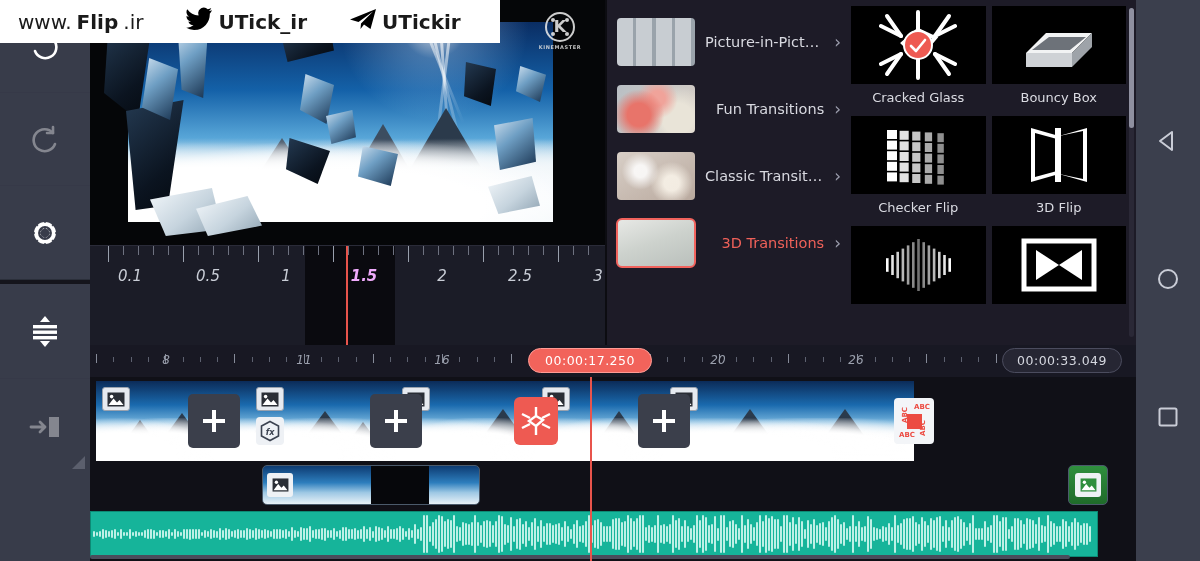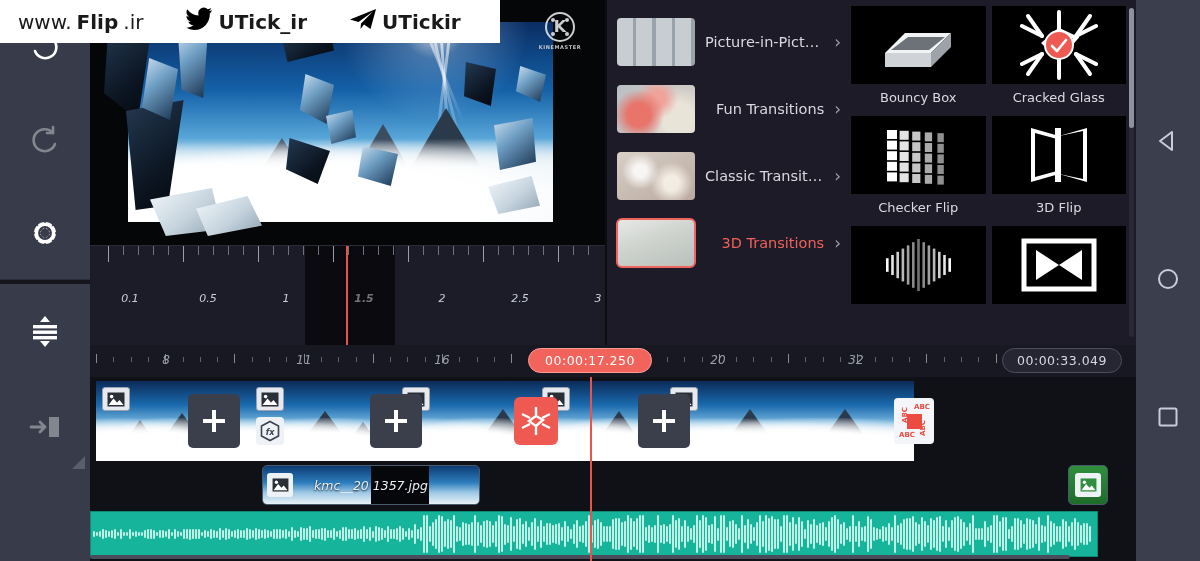--- a/index.html
+++ b/index.html
@@ -89,24 +89,24 @@
   
   .ruler-wrap { width: 515px; flex: 0 0 515px; height: 100px; background: #191a24; position: relative; }
   .ruler {
     position: absolute; inset: 0; background: #1b1c27;
     border-top: 1px solid #2a2b38; border-bottom: 1px solid #0e0f16;
   }
   .ruler-hl { position: absolute; top: 0; bottom: 0; background: #0a0a0f; }
   .tick { position: absolute; width: 1px; background: #6e7280; }
   .tick.major { background: #99a0ad; }
   .rlabel {
-    position: absolute; top: 46px; transform: translateX(-50%);
-    color: #c9cdd6; font-size: 11px; font-style: italic; font-family: "DejaVu Sans", sans-serif;
-  }
-  .rlabel.on { color: #737373; font-weight: bold; }
+    position: absolute; top: 21px; transform: translateX(-50%);
+    color: #c9cdd6; font-size: 15px; font-style: italic; font-family: "DejaVu Sans", sans-serif;
+  }
+  .rlabel.on { color: #f0abfc; font-weight: bold; }
   .ruler-playhead { position: absolute; top: 0; bottom: 6px; width: 2px; background: #e8544c; }
 
   
   .panel {
     flex: 1; background: #1d1b27; display: flex; flex-direction: column;
     border-left: 2px solid #0c0c11; min-width: 0;
   }
   .panel-head {
     height: 72px; flex: 0 0 72px; background: #2b2a3a;
     display: flex; align-items: center; padding: 0 22px; gap: 16px;
@@ -496,46 +496,46 @@
                 <div class="cat-thumb t-3d"></div>
                 <div class="cat-label">3D Transitions</div>
                 <div class="cat-arrow">›</div>
               </div>
             </div>
 
           <div class="grid-wrap">
             <div class="grid" id="effect-grid">
                 <div class="cell">
                   <div class="cell-art">
-                    <svg width="86" height="52" viewBox="0 0 86 52">
-                      <path d="M10 34 L30 14 L76 14 L56 34 Z" fill="#f2f3f4"></path>
-                      <path d="M10 34 L56 34 L56 48 L10 48 Z" fill="#cfd2d6"></path>
-                      <path d="M56 34 L76 14 L76 28 L56 48 Z" fill="#9ea3a9"></path>
-                      <path d="M16 31 L33 18 L70 18 L54 31 Z" fill="#6d7279"></path>
-                    </svg>
-                  </div>
-                  <div class="cell-name">Bouncy Box</div>
-                </div>
-                <div class="cell">
-                  <div class="cell-art">
                     <svg width="78" height="70" viewBox="0 0 78 70">
                       <g stroke="#fff" stroke-width="4" fill="none" stroke-linecap="round">
                         <path d="M39 2 L39 20 L24 33 L39 48 L39 68"></path>
                         <path d="M2 16 L22 26 M76 16 L56 26 M2 54 L22 44 M76 54 L56 44"></path>
                         <path d="M39 20 L56 28 L39 48"></path>
                         <path d="M8 6 L22 26 M70 6 L56 26 M8 64 L22 44 M70 64 L56 44"></path>
                       </g>
                     </svg>
                     <div class="check-badge">
                       <svg width="18" height="15" viewBox="0 0 18 15">
                         <path d="M2 8 L7 13 L16 2" stroke="#fff" stroke-width="2.6" fill="none" stroke-linecap="round" stroke-linejoin="round"></path>
                       </svg>
                     </div>
                   </div>
                   <div class="cell-name">Cracked Glass</div>
+                </div>
+                <div class="cell">
+                  <div class="cell-art">
+                    <svg width="86" height="52" viewBox="0 0 86 52">
+                      <path d="M10 34 L30 14 L76 14 L56 34 Z" fill="#f2f3f4"></path>
+                      <path d="M10 34 L56 34 L56 48 L10 48 Z" fill="#cfd2d6"></path>
+                      <path d="M56 34 L76 14 L76 28 L56 48 Z" fill="#9ea3a9"></path>
+                      <path d="M16 31 L33 18 L70 18 L54 31 Z" fill="#6d7279"></path>
+                    </svg>
+                  </div>
+                  <div class="cell-name">Bouncy Box</div>
                 </div>
                 <div class="cell">
                   <div class="cell-art">
                     <svg width="78" height="62" viewBox="0 0 78 62">
                       <rect x="8" y="6" width="10" height="9" fill="#fff" opacity="1"></rect>
                       <rect x="20.6" y="6.8" width="9.1" height="9" fill="#fff" opacity="0.89"></rect>
                       <rect x="33.2" y="7.6" width="8.2" height="9" fill="#fff" opacity="0.78"></rect>
                       <rect x="45.8" y="8.4" width="7.3" height="9" fill="#fff" opacity="0.6699999999999999"></rect>
                       <rect x="58.4" y="9.2" width="6.4" height="9" fill="#fff" opacity="0.56"></rect>
                       <rect x="8" y="16.6" width="10" height="9" fill="#fff" opacity="1"></rect>
@@ -671,21 +671,21 @@
             <div class="tl-tick" style="left: 957.5px;"></div>
             <div class="tl-tick big" style="left: 974.8px;"></div>
             <div class="tl-tick" style="left: 992.1px;"></div>
             <div class="tl-tick" style="left: 1009.4px;"></div>
           </div>
         <div id="tl-nums">
             <div class="tl-num" style="left: 76px;">8</div>
             <div class="tl-num" style="left: 214px;">11</div>
             <div class="tl-num" style="left: 352px;">16</div>
             <div class="tl-num" style="left: 628px;">20</div>
-            <div class="tl-num" style="left: 766px;">32</div>
+            <div class="tl-num" style="left: 766px;">26</div>
           </div>
         <div class="time-pill" style="left:500px;">00:00:17.250</div>
         <div class="dur-pill">00:00:33.049</div>
       </div>
 
       <div class="tracks">
 
         <div class="track-main">
           <div class="clip" style="width:118px;margin-left:6px;">
             <div class="clip-img peaks">
@@ -806,21 +806,20 @@
         <div class="track-overlay">
           <div class="ov-clip ov-a" style="left:172px;width:218px;">
             <div class="ov-dark" style="left:108px;width:58px;"></div>
             <div class="ov-badge">
               <svg width="17" height="14" viewBox="0 0 18 15">
                 <rect x="0.5" y="0.5" width="17" height="14" fill="#2a2e36"></rect>
                 <circle cx="4.6" cy="4.6" r="1.8" fill="#fff"></circle>
                 <path d="M1.5 13 L6.5 6.5 L10 10.5 L12.5 8 L16.5 13 Z" fill="#fff"></path>
               </svg>
             </div>
-            <div class="ov-name">kmc__20    1357.jpg</div>
           </div>
           <div class="ov-clip ov-green" style="left:978px;width:40px;">
             <div class="ov-badge" style="left:6px;">
               <svg width="17" height="14" viewBox="0 0 18 15">
                 <rect x="0.5" y="0.5" width="17" height="14" fill="#2f8f3e"></rect>
                 <circle cx="4.6" cy="4.6" r="1.8" fill="#fff"></circle>
                 <path d="M1.5 13 L6.5 6.5 L10 10.5 L12.5 8 L16.5 13 Z" fill="#fff"></path>
               </svg>
             </div>
           </div>

